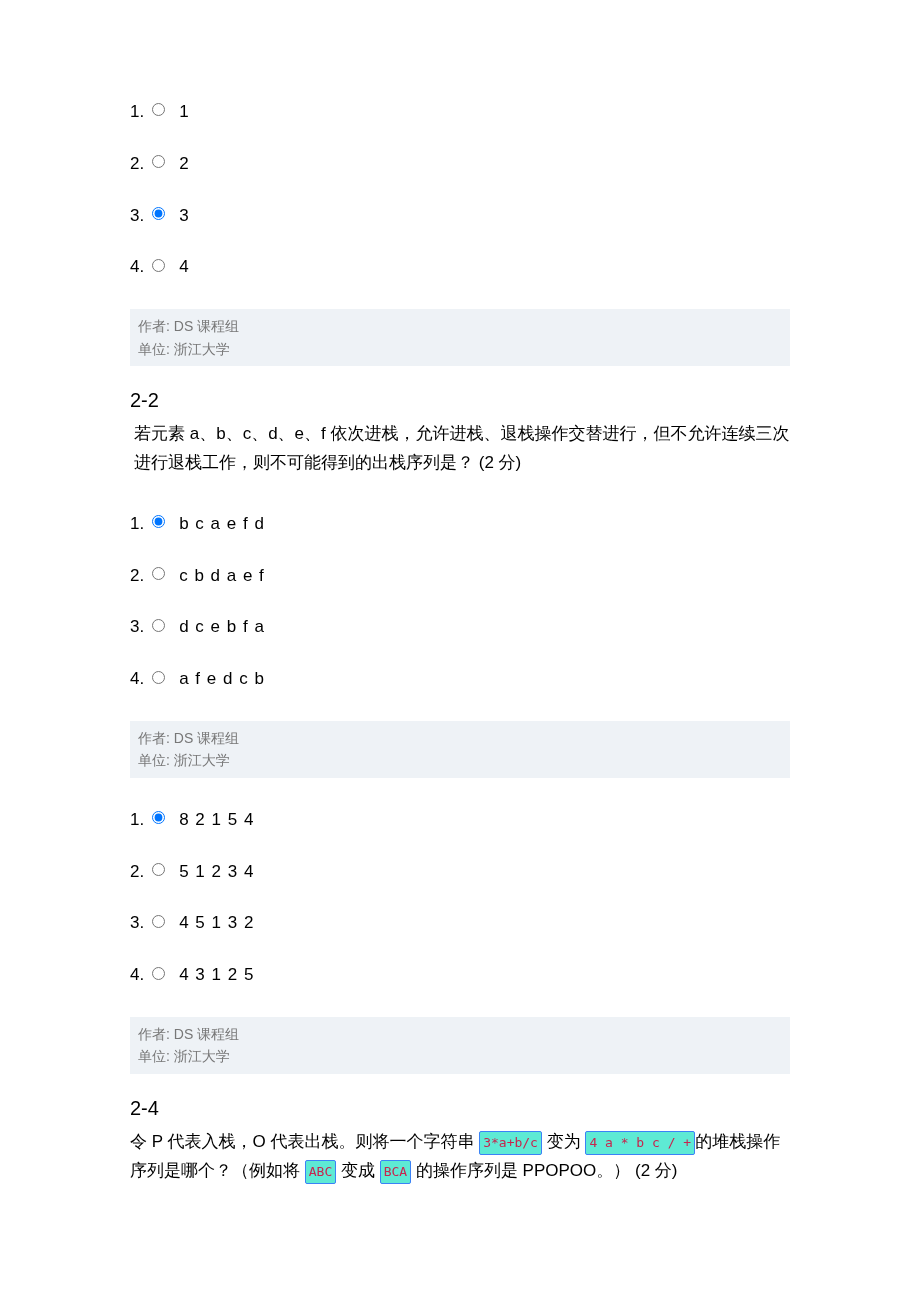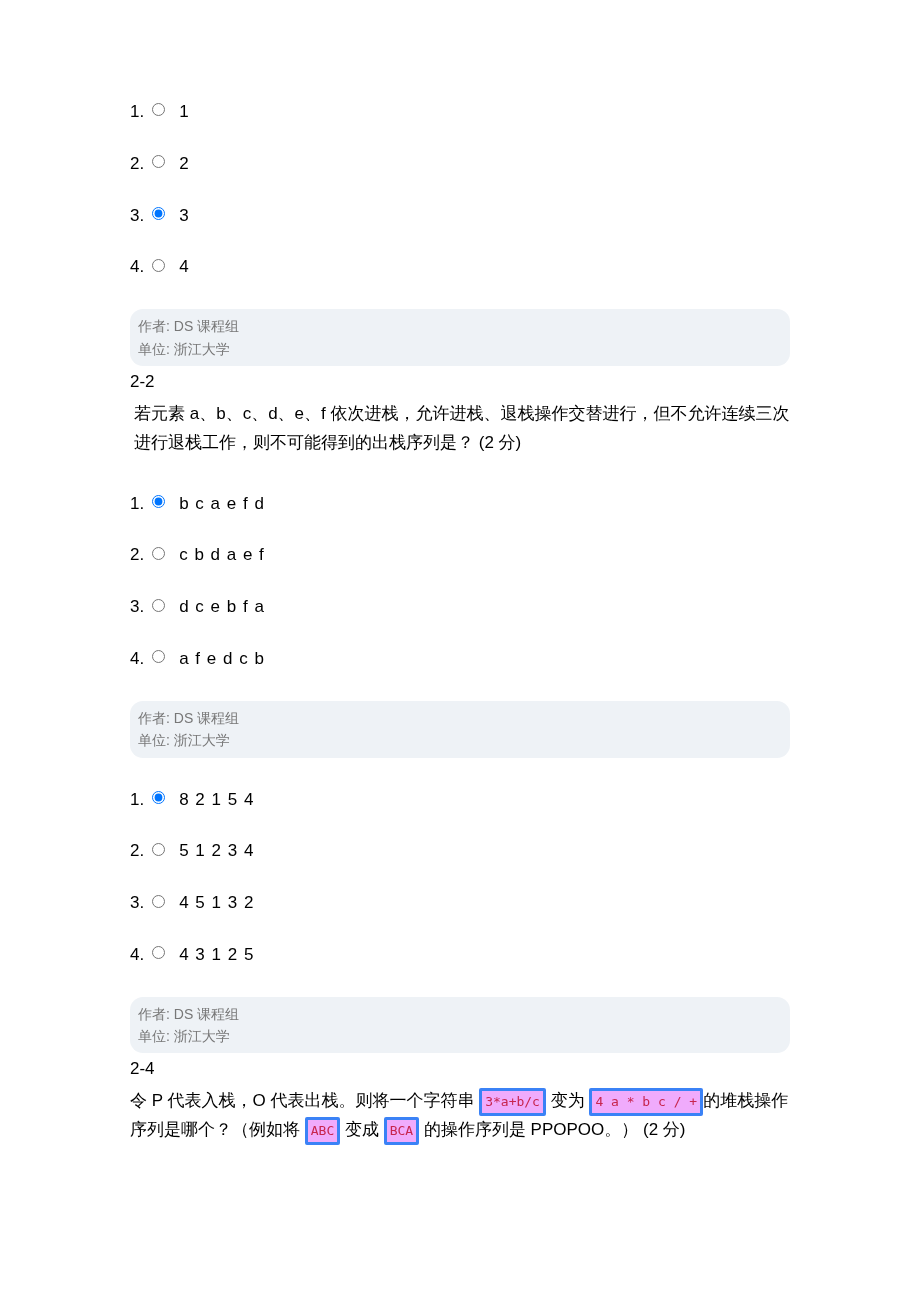--- a/index.html
+++ b/index.html
@@ -43,47 +43,46 @@
   .opt-label {
     font-size: 17px;
     letter-spacing: 1px;
   }
   .meta-block {
     background: #eef2f6;
     padding: 6px 8px 6px 8px;
     color: #777;
     font-size: 14px;
     line-height: 1.6;
-    margin-bottom: 2px;
-    border-radius: 13px;
+    margin-bottom: 18px;
   }
   .qid {
-    font-size: 17px;
+    font-size: 20px;
     color: #000;
     padding: 2px 0 6px 0;
   }
   .stem {
     font-size: 17px;
     color: #000;
     padding: 0 0 4px 4px;
     line-height: 1.7;
   }
   .stem .pts {
     white-space: nowrap;
   }
   .codebox {
     display: inline-block;
-    border: 3px solid #3b82f6;
+    border: 1px solid #3b82f6;
     color: #c7254e;
     font-family: Consolas, monospace;
     font-size: 13px;
     padding: 0 3px;
     border-radius: 2px;
     vertical-align: baseline;
-    background: #f0abfc;
+    background: #5eead4;
   }
 </style>
 </head>
 <body>
 
 <div class="page">
 
   <div class="opt-list" style="margin-top:0;">
     <div class="opt-row">
       <span class="opt-num">1.</span>

